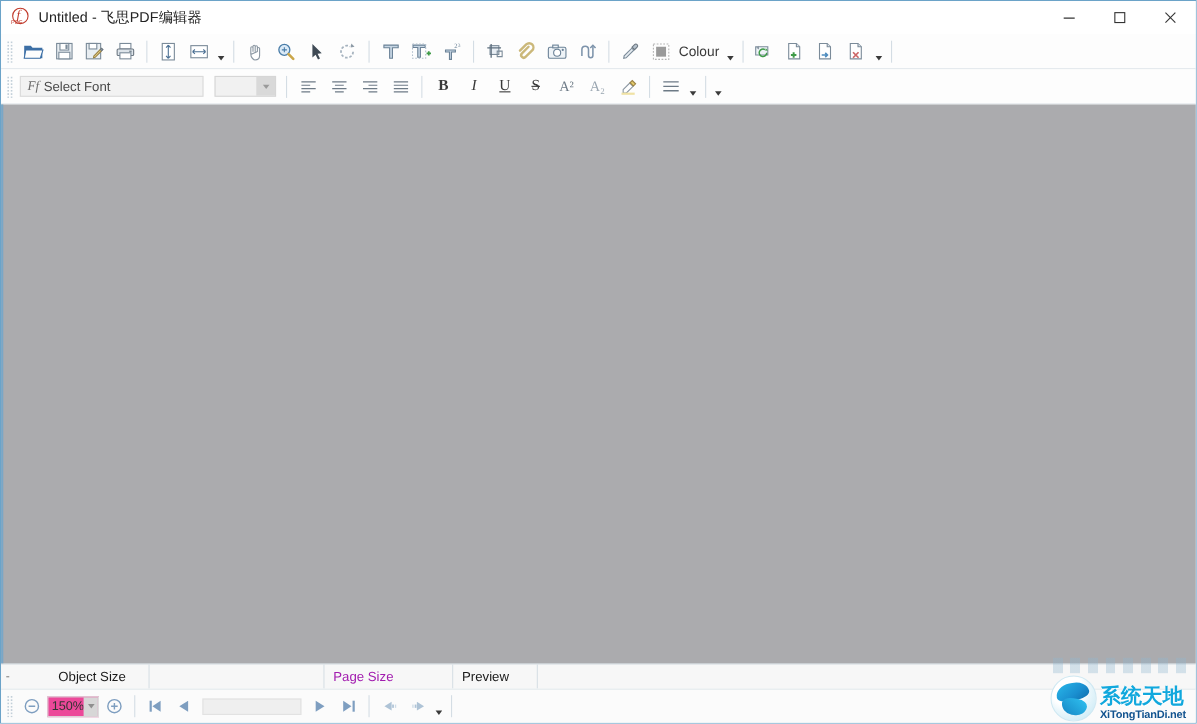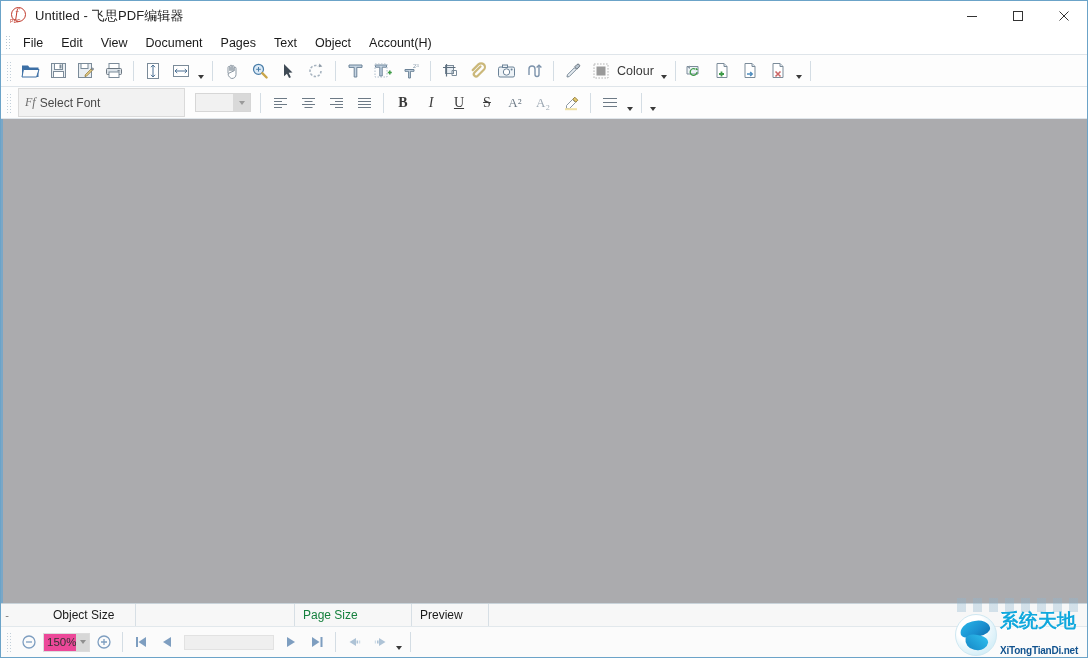--- a/index.html
+++ b/index.html
@@ -107,21 +107,21 @@
   .dropdown-arrow i {
     display: block; width: 0; height: 0;
     border-left: 3.5px solid transparent;
     border-right: 3.5px solid transparent;
     border-top: 4px solid #3a3a3a;
   }
 
   
   .font-box {
     display: flex; align-items: center;
-    width: 167px; height: 29px;
+    width: 167px; height: 19px;
     background: #f2f2f2;
     border: 1px solid #dadada;
     box-sizing: border-box;
     margin-left: 2px;
   }
   .font-ff {
     font-family: "Liberation Serif", serif;
     font-size: 12px; color: #6d6d6d;
     padding: 0 4px 0 6px; font-style: italic;
   }
@@ -172,21 +172,21 @@
   }
   .status-ready {
     flex: 1; display: flex; align-items: center;
     padding-left: 4px; border-right: 1px solid #d7dfe5;
   }
   .status-cell {
     display: flex; align-items: center;
     padding: 0 8px; border-right: 1px solid #d7dfe5;
     white-space: nowrap;
   }
-  .status-cell.muted { color: #15803d; }
+  .status-cell.muted { color: #a21caf; }
 
   
   .navbar {
     height: 30px; min-height: 30px;
     display: flex; align-items: center;
     background: #fbfbfb;
     border-top: 1px solid #e2e8ec;
     padding-left: 3px;
     position: relative;
   }
@@ -246,21 +246,21 @@
     transform: rotate(10deg);
   }
   .wm-text { display: flex; flex-direction: column; line-height: 1; }
   .wm-cn {
     font-size: 19px; font-weight: bold; color: #11a8dd;
     letter-spacing: 0px;
     text-shadow: 0 1px 0 #ffffff;
   }
   .wm-en {
     font-size: 10px; font-weight: bold; color: #12538f;
-    letter-spacing: -0.2px; margin-top: 16px;
+    letter-spacing: -0.2px; margin-top: 3px;
   }
   .wm-strip {
     position: absolute; right: 0; top: 0;
     width: 128px; height: 14px;
     opacity: .35;
     background: repeating-linear-gradient(90deg, #8fb6cf 0 9px, transparent 9px 16px);
   }
 </style>
 </head>
 <body>
@@ -289,31 +289,20 @@
       </div>
       <div class="win-btn close">
         <svg width="12" height="12" viewBox="0 0 12 12">
             <line x1="1.5" y1="1.5" x2="10.5" y2="10.5" stroke="#333" stroke-width="1"></line>
             <line x1="10.5" y1="1.5" x2="1.5" y2="10.5" stroke="#333" stroke-width="1"></line>
           </svg>
       </div>
     </div>
   </div>
 
-  <div class="menubar">
-    <div class="menu-grip"></div>
-    <div class="menu-item">File</div>
-    <div class="menu-item">Edit</div>
-    <div class="menu-item">View</div>
-    <div class="menu-item">Document</div>
-    <div class="menu-item">Pages</div>
-    <div class="menu-item">Text</div>
-    <div class="menu-item">Object</div>
-    <div class="menu-item">Account(H)</div>
-  </div>
 
   <div class="toolbar">
     <div class="tb-grip"></div>
 
     <div class="tb-btn">
       <svg width="19" height="17" viewBox="0 0 19 17">
         <path d="M1 3.5h6l1.6 2h8.9v9.5H1z" fill="#3c6fa5"></path>
         <path d="M2.4 7.5h15.6l-2.4 7.5H1z" fill="#fdfdfd" stroke="#3c6fa5" stroke-width="1"></path>
       </svg>
     </div>

